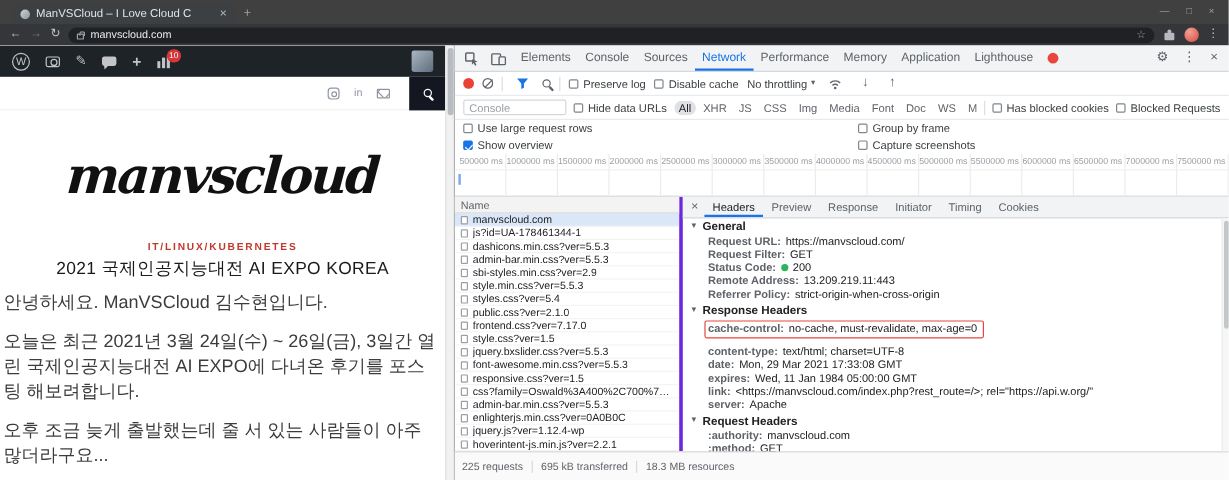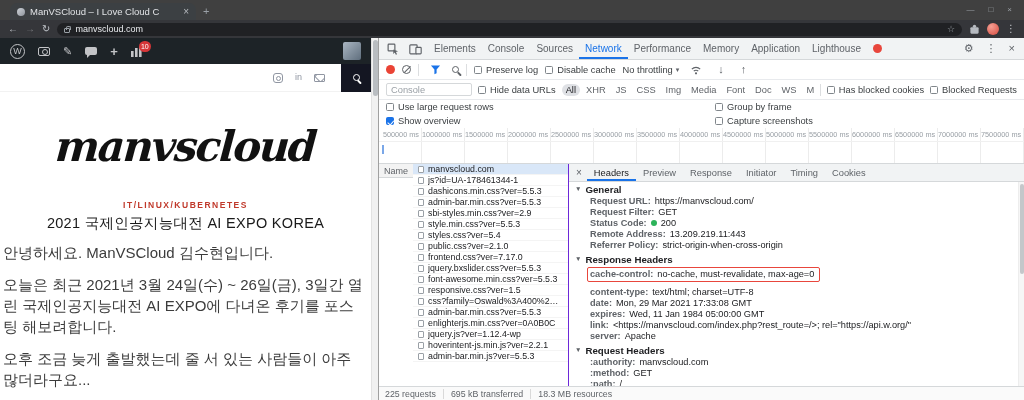--- a/index.html
+++ b/index.html
@@ -97,21 +97,21 @@
 .chip{font-size:9.3px;color:#5f6368;padding:1px 4px;border-radius:7px;white-space:nowrap;cursor:pointer}
 .chip.active{background:#dfe1e5;color:#202124}
 .opt-row{height:14px;display:flex;align-items:center;padding:0 7px;position:relative;flex:0 0 auto}
 .opt-right{position:absolute;left:336px;top:50%;transform:translateY(-50%)}
 .overview{height:36px;border-bottom:1px solid #d5d8da;position:relative;flex:0 0 auto;overflow:hidden}
 .ticks{position:absolute;inset:0;display:flex}
 .tick{flex:1;border-right:1px solid #ececec;font-size:7.3px;color:#9aa0a6;text-align:right;padding:2px 2px 0 0;white-space:nowrap;overflow:hidden}
 .label-sep{position:absolute;left:0;right:0;top:13px;border-top:1px solid #f0f0f0}
 .ov-mark{position:absolute;left:3px;top:17px;width:2px;height:9px;background:#7aa7e8}
 .net-split{flex:1;display:flex;min-height:0}
-.req-pane{width:190px;border-right:1px solid #6d28d9;display:flex;flex-direction:row;min-width:0;flex:0 0 auto}
+.req-pane{width:190px;border-right:3px solid #6d28d9;display:flex;flex-direction:column;min-width:0;flex:0 0 auto}
 .req-header{height:14px;background:#f3f3f3;border-bottom:1px solid #d5d8da;font-size:9px;color:#5f6368;display:flex;align-items:center;padding:0 5px;flex:0 0 auto;cursor:pointer}
 .req-list{flex:1;overflow:hidden}
 .req-row{height:11px;display:flex;align-items:center;gap:4px;padding:0 5px;border-bottom:1px solid #f4f4f4;cursor:pointer}
 .req-row.selected{background:#d9e7f8}
 .file-ic{width:6px;height:7px;border:1px solid #9aa0a6;border-radius:1px;flex:0 0 auto;background:#fff}
 .req-name{font-size:8.8px;color:#202124;white-space:nowrap;overflow:hidden;text-overflow:ellipsis}
 .detail-pane{flex:1;display:flex;flex-direction:column;min-width:0;position:relative}
 .detail-tabs{height:18px;background:#f1f3f4;border-bottom:1px solid #d5d8da;display:flex;align-items:stretch;padding:0 2px;flex:0 0 auto}
 .dtl-tabs{display:flex;align-items:stretch}
 .detail-tab{display:flex;align-items:center;padding:0 7px;font-size:9.3px;color:#5f6368;white-space:nowrap;cursor:pointer}
@@ -120,21 +120,21 @@
 .hdr-section{margin-bottom:2px}
 .hdr-title{display:flex;align-items:center;gap:4px;font-size:9.7px;font-weight:bold;color:#202124;height:13px;cursor:pointer}
 .tri{font-size:6.5px;color:#5f6368}
 .hdr-row{padding-left:15px;height:11px;line-height:11px;white-space:nowrap;overflow:hidden;font-size:9.2px}
 .hdr-key{color:#5f6368;font-weight:bold;margin-right:4px}
 .hdr-val{color:#202124}
 .hdr-row.status .hdr-val::before{content:"";display:inline-block;width:6px;height:6px;border-radius:50%;background:var(--status-green,#2db35a);margin-right:4px}
 .hdr-row.highlight{display:inline-block;height:auto;line-height:12px;border:1.6px solid var(--annotation-red,#e8463c);border-radius:2px;padding:0 5px 1px 2px;margin:1px 0 1px 12px;max-width:97%}
 .dtl-scroll{position:absolute;right:0;top:18px;bottom:0;width:6px;background:#f6f6f6;border-left:1px solid #ededed}
 .dtl-scroll .thumb{position:absolute;top:2px;left:1px;width:4px;height:90px;background:#c4c7ca;border-radius:2px}
-.dt-statusbar{height:14px;border-top:1px solid #d5d8da;background:#fafafa;display:flex;align-items:center;padding:0 6px;flex:0 0 auto}
+.dt-statusbar{height:24px;border-top:1px solid #d5d8da;background:#fafafa;display:flex;align-items:center;padding:0 6px;flex:0 0 auto}
 .status-item{font-size:8.8px;color:#5f6368;white-space:nowrap}
 .status-item + .status-item{border-left:1px solid #d9d9d9;margin-left:7px;padding-left:7px}
 </style>
 </head>
 <body>
 
 <div class="screen">
 
   <div class="titleb titlebar">
     <div class="tab">
@@ -399,20 +399,24 @@
               <div class="req-row">
                 <span class="file-ic"></span>
                 <span class="req-name">public.css?ver=2.1.0</span>
               </div>
               <div class="req-row">
                 <span class="file-ic"></span>
                 <span class="req-name">frontend.css?ver=7.17.0</span>
               </div>
               <div class="req-row">
                 <span class="file-ic"></span>
+                <span class="req-name">style.css?ver=1.5</span>
+              </div>
+              <div class="req-row">
+                <span class="file-ic"></span>
                 <span class="req-name">jquery.bxslider.css?ver=5.5.3</span>
               </div>
               <div class="req-row">
                 <span class="file-ic"></span>
                 <span class="req-name">font-awesome.min.css?ver=5.5.3</span>
               </div>
               <div class="req-row">
                 <span class="file-ic"></span>
                 <span class="req-name">responsive.css?ver=1.5</span>
               </div>

